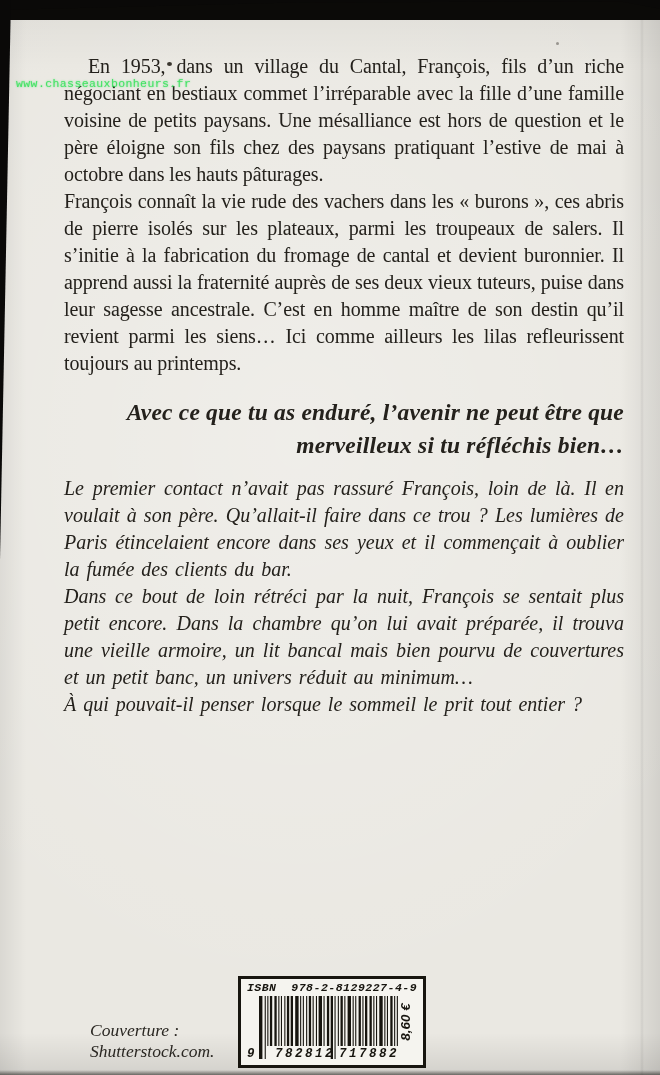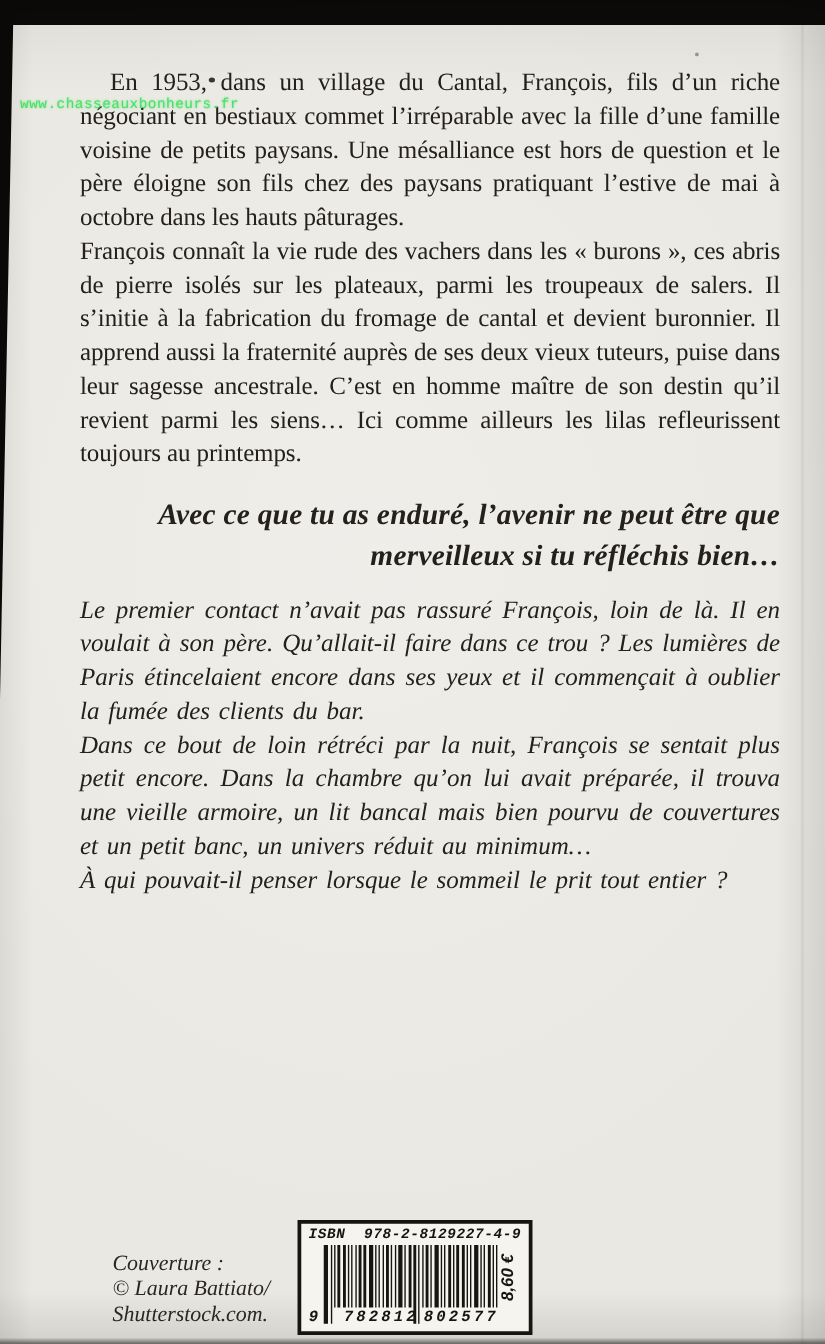--- a/index.html
+++ b/index.html
@@ -109,21 +109,20 @@
 
     <div class="excerpt">
       <p>Le premier contact n’avait pas rassuré François, loin de là. Il en voulait à son père. Qu’allait-il faire dans ce trou ? Les lumières de Paris étincelaient encore dans ses yeux et il commençait à oublier la fumée des clients du bar.</p>
       <p>Dans ce bout de loin rétréci par la nuit, François se sentait plus petit encore. Dans la chambre qu’on lui avait préparée, il trouva une vieille armoire, un lit bancal mais bien pourvu de couvertures et un petit banc, un univers réduit au minimum…</p>
       <p>À qui pouvait-il penser lorsque le sommeil le prit tout entier ?</p>
     </div>
   </div>
 
   <div class="credit">
     <div>Couverture :</div>
-    <div>© Laura Battiato/</div>
     <div>Shutterstock.com.</div>
   </div>
 
   <div class="barcode-box">
     <div class="isbn-line">ISBN  978-2-8129227-4-9</div>
     <div class="bars-wrap">
       <svg id="bars" width="152" height="65" viewBox="0 0 152 65">
           <rect x="6.0" y="0" width="3.4" height="63" fill="#17150f"></rect>
           <rect x="11.7" y="0" width="1.1" height="63" fill="#17150f"></rect>
           <rect x="14.3" y="0" width="1.1" height="50" fill="#17150f"></rect>
@@ -161,21 +160,21 @@
           <rect x="126.3" y="0" width="3.4" height="50" fill="#17150f"></rect>
           <rect x="131.3" y="0" width="1.1" height="50" fill="#17150f"></rect>
           <rect x="133.9" y="0" width="1.1" height="50" fill="#17150f"></rect>
           <rect x="137.3" y="0" width="2.3" height="50" fill="#17150f"></rect>
           <rect x="141.1" y="0" width="1.1" height="50" fill="#17150f"></rect>
           <rect x="143.8" y="0" width="1.1" height="50" fill="#17150f"></rect>
         </svg>
       <div class="ean-digits">
         <span class="ean-first">9</span>
         <span class="ean-g1">782812</span>
-        <span class="ean-g2">802577</span>
+        <span class="ean-g2">717882</span>
       </div>
     </div>
     <div class="price">8,60 €</div>
   </div>
 
   <div class="watermark">www.chasseauxbonheurs.fr</div>
 
   <div class="speck a"></div>
   <div class="speck b"></div>
   <div class="crease"></div>

